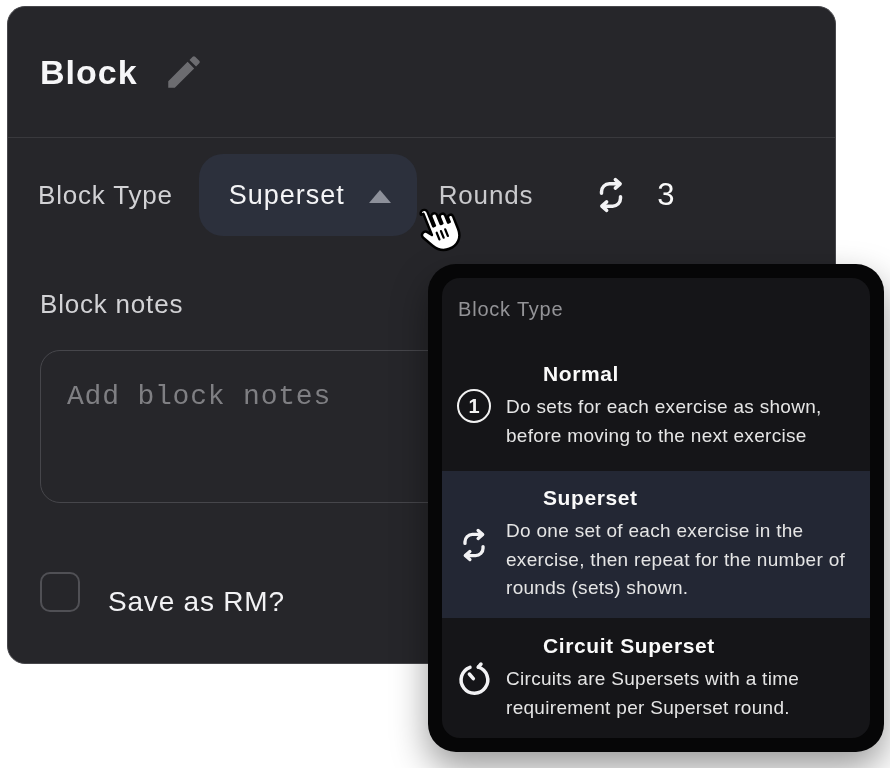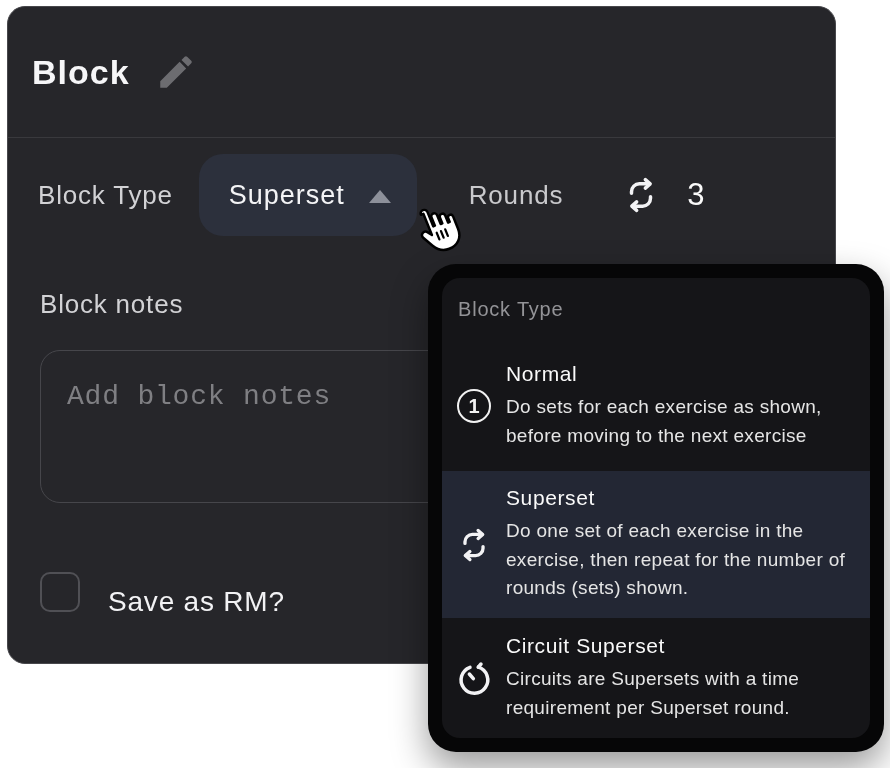--- a/index.html
+++ b/index.html
@@ -8,21 +8,21 @@
   .stage { position:relative; width:890px; height:768px; }
 
   
   .panel {
     position:absolute; left:7px; top:6px; width:829px; height:658px;
     background:#26262a; border:1.5px solid #47474b; border-radius:18px;
     overflow:hidden;
   }
   .panel-header {
     height:131px; display:flex; align-items:center; gap:24px;
-    padding:0 24px; border-bottom:1px solid #39393d;
+    padding:0 32px; border-bottom:1px solid #39393d;
   }
   .panel-title {
     font-size:34px; font-weight:700; color:#f6f6f8; letter-spacing:1px;
   }
   .edit-btn { width:44px; height:44px; display:flex; align-items:center;
     justify-content:center; cursor:pointer; }
 
   .type-row {
     margin:16px 30px 0 30px; height:82px; display:flex; align-items:center;
   }
@@ -31,21 +31,21 @@
     margin-left:26px; height:82px; padding:0 26px 0 30px;
     background:#2c303c; border-radius:24px;
     display:flex; align-items:center; gap:24px; cursor:pointer;
   }
   .pill-value { font-size:27px; color:#f4f4f6; letter-spacing:1px; }
   .caret-up {
     width:0; height:0; margin-top:2px;
     border-left:11px solid transparent; border-right:11px solid transparent;
     border-bottom:13px solid #8d909a;
   }
-  .rounds-label { margin-left:52px; font-size:26px; color:#c9c9cc; letter-spacing:.8px; }
+  .rounds-label { margin-left:22px; font-size:26px; color:#c9c9cc; letter-spacing:.8px; }
   .rounds-icon { margin-left:58px; display:flex; align-items:center; }
   .rounds-value { margin-left:26px; font-size:31px; color:#fafafa; letter-spacing:.5px; }
 
   .notes-label { margin:53px 0 0 32px; font-size:26px; color:#d2d2d5; letter-spacing:.8px; }
 
   .notes-input {
     display:block; margin:30px 30px 0 32px; width:765px; height:153px;
     background:transparent; border:1.5px solid #46464b; border-radius:20px;
     resize:none; outline:none; padding:30px 26px;
     font-family:Liberation Mono, monospace;
@@ -73,22 +73,22 @@
   .popup-header {
     margin:20px 16px 0; font-size:20px; color:#939397; letter-spacing:.8px;
   }
   .options { margin-top:20px; display:flex; flex-direction:column; flex:1; }
   .option { display:flex; align-items:center; cursor:pointer; }
   .option.normal  { height:130px; }
   .option.superset{ height:147px; background:#232734; }
   .option.circuit { flex:1; }
   .opt-icon-col { width:64px; flex:none; display:flex; justify-content:center; }
   .opt-text { flex:1; padding-right:12px; }
-  .opt-title { font-size:21px; font-weight:400; color:#fafafa;
-               letter-spacing:.6px; margin-bottom:7px; }
+  .opt-title { font-size:21px; font-weight:700; color:#fafafa;
+               letter-spacing:.6px; margin-bottom:7px;margin-left:37px; }
   .opt-desc  { font-size:19px; color:#e5e5e5; line-height:1.5;
                letter-spacing:.3px; white-space:pre-line; }
 
   .one-circle {
     width:34px; height:34px; border:2.5px solid #f2f2f2; border-radius:50%;
     display:flex; align-items:center; justify-content:center;
     font-size:20px; font-weight:700; color:#f2f2f2;
   }
 
   

